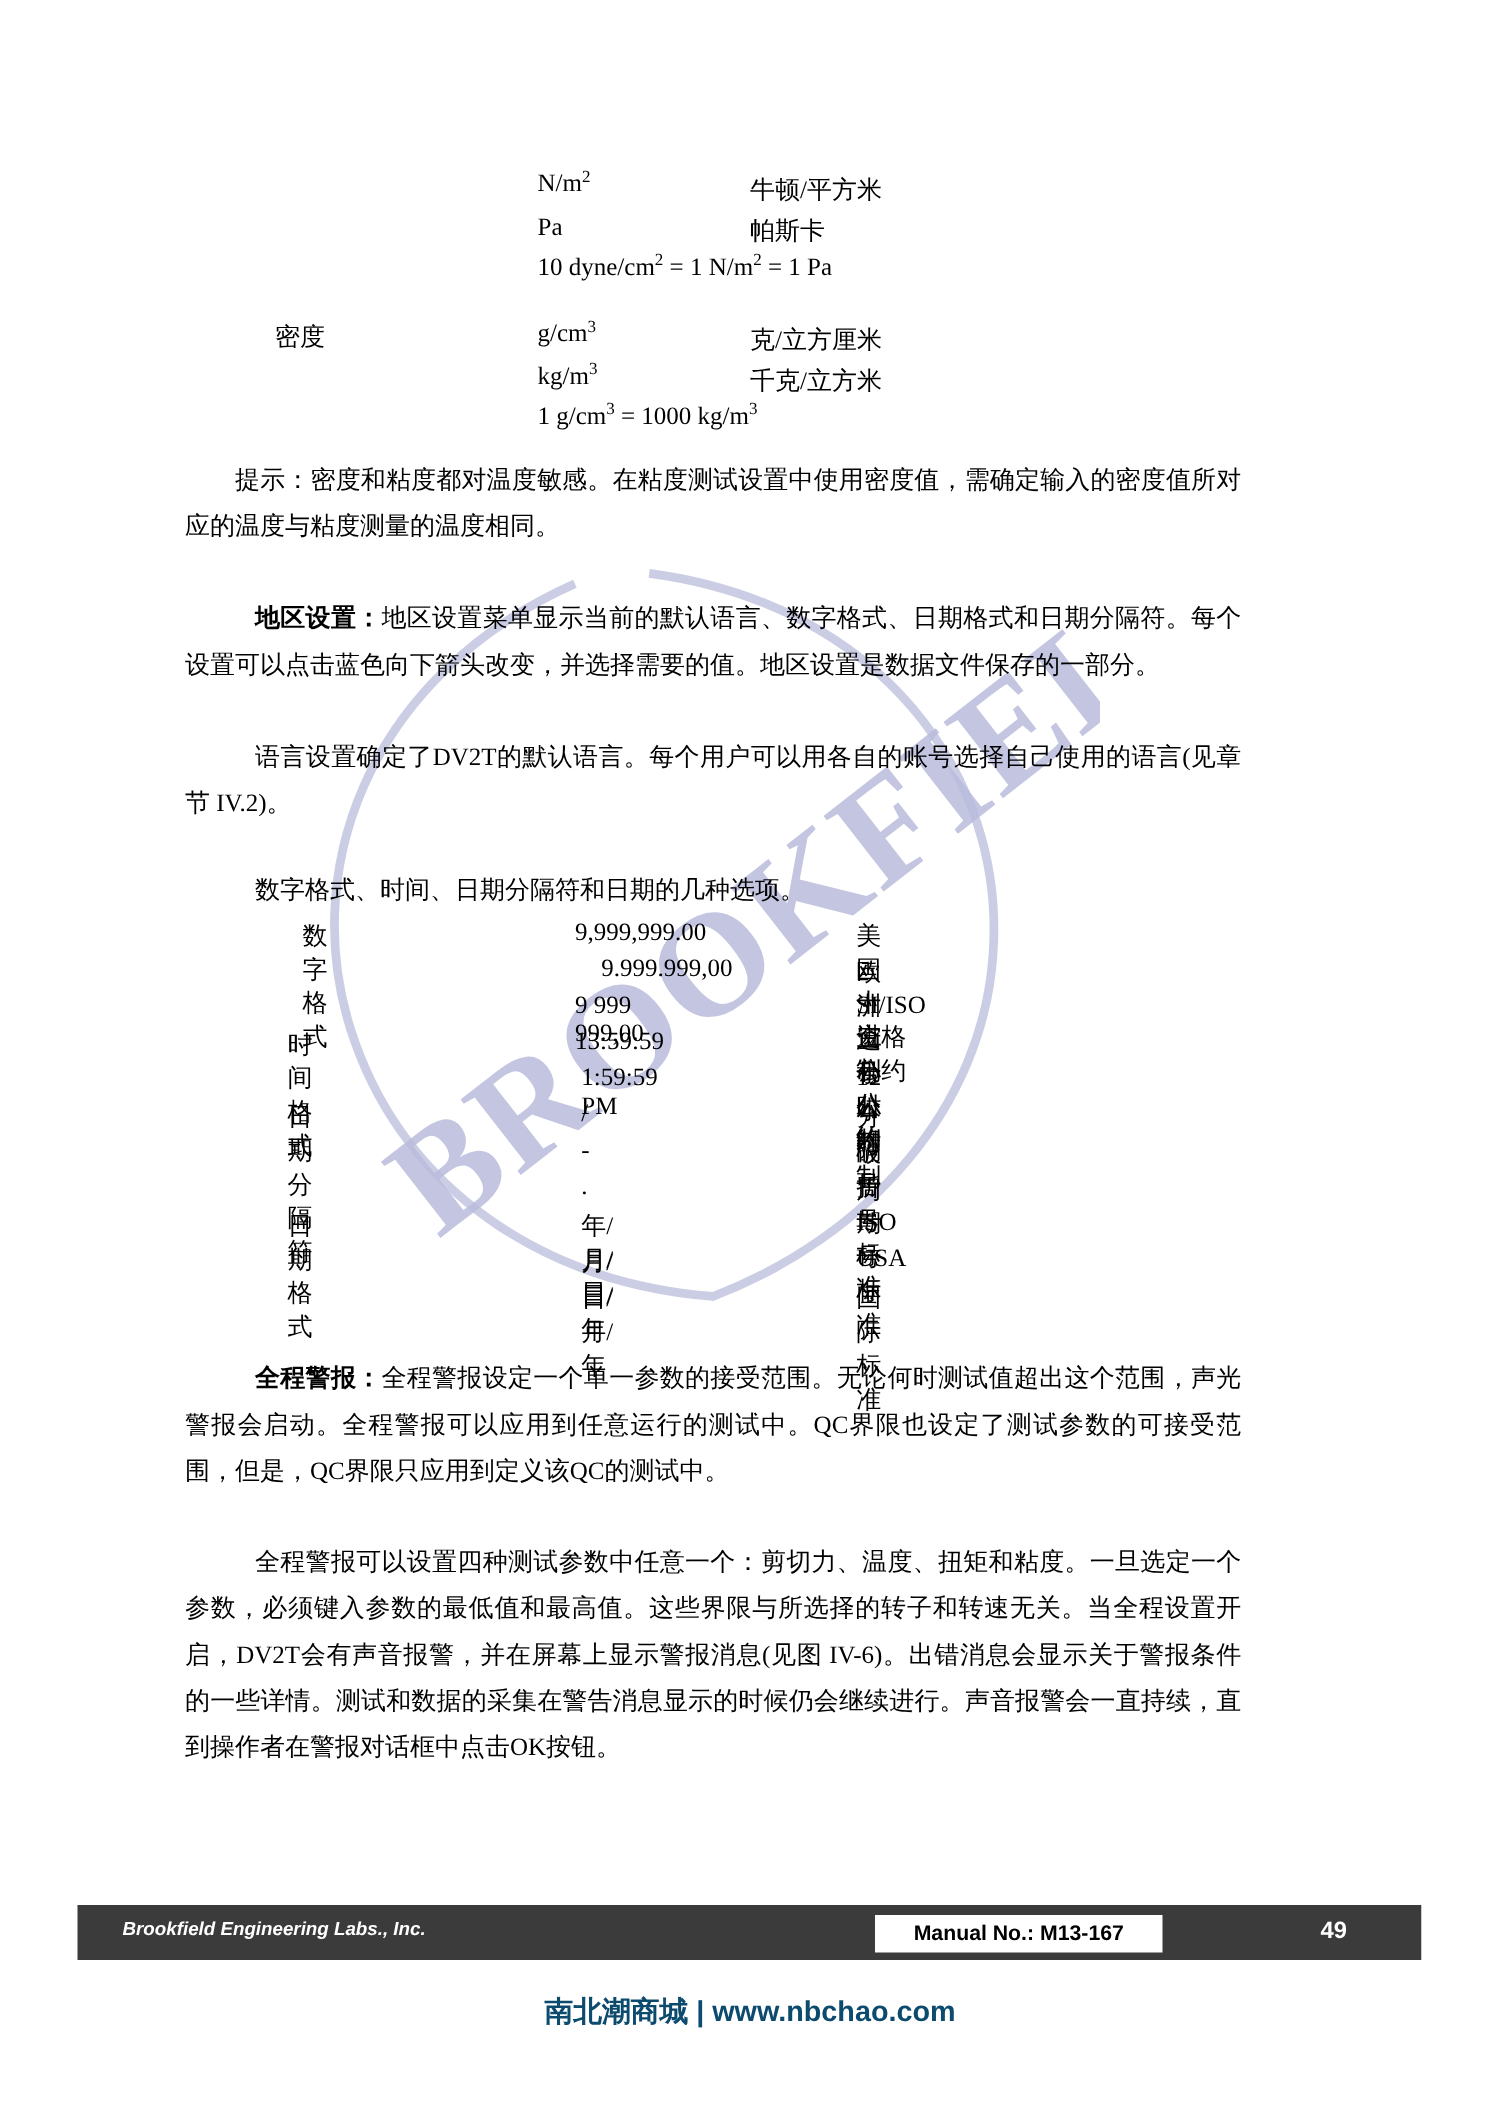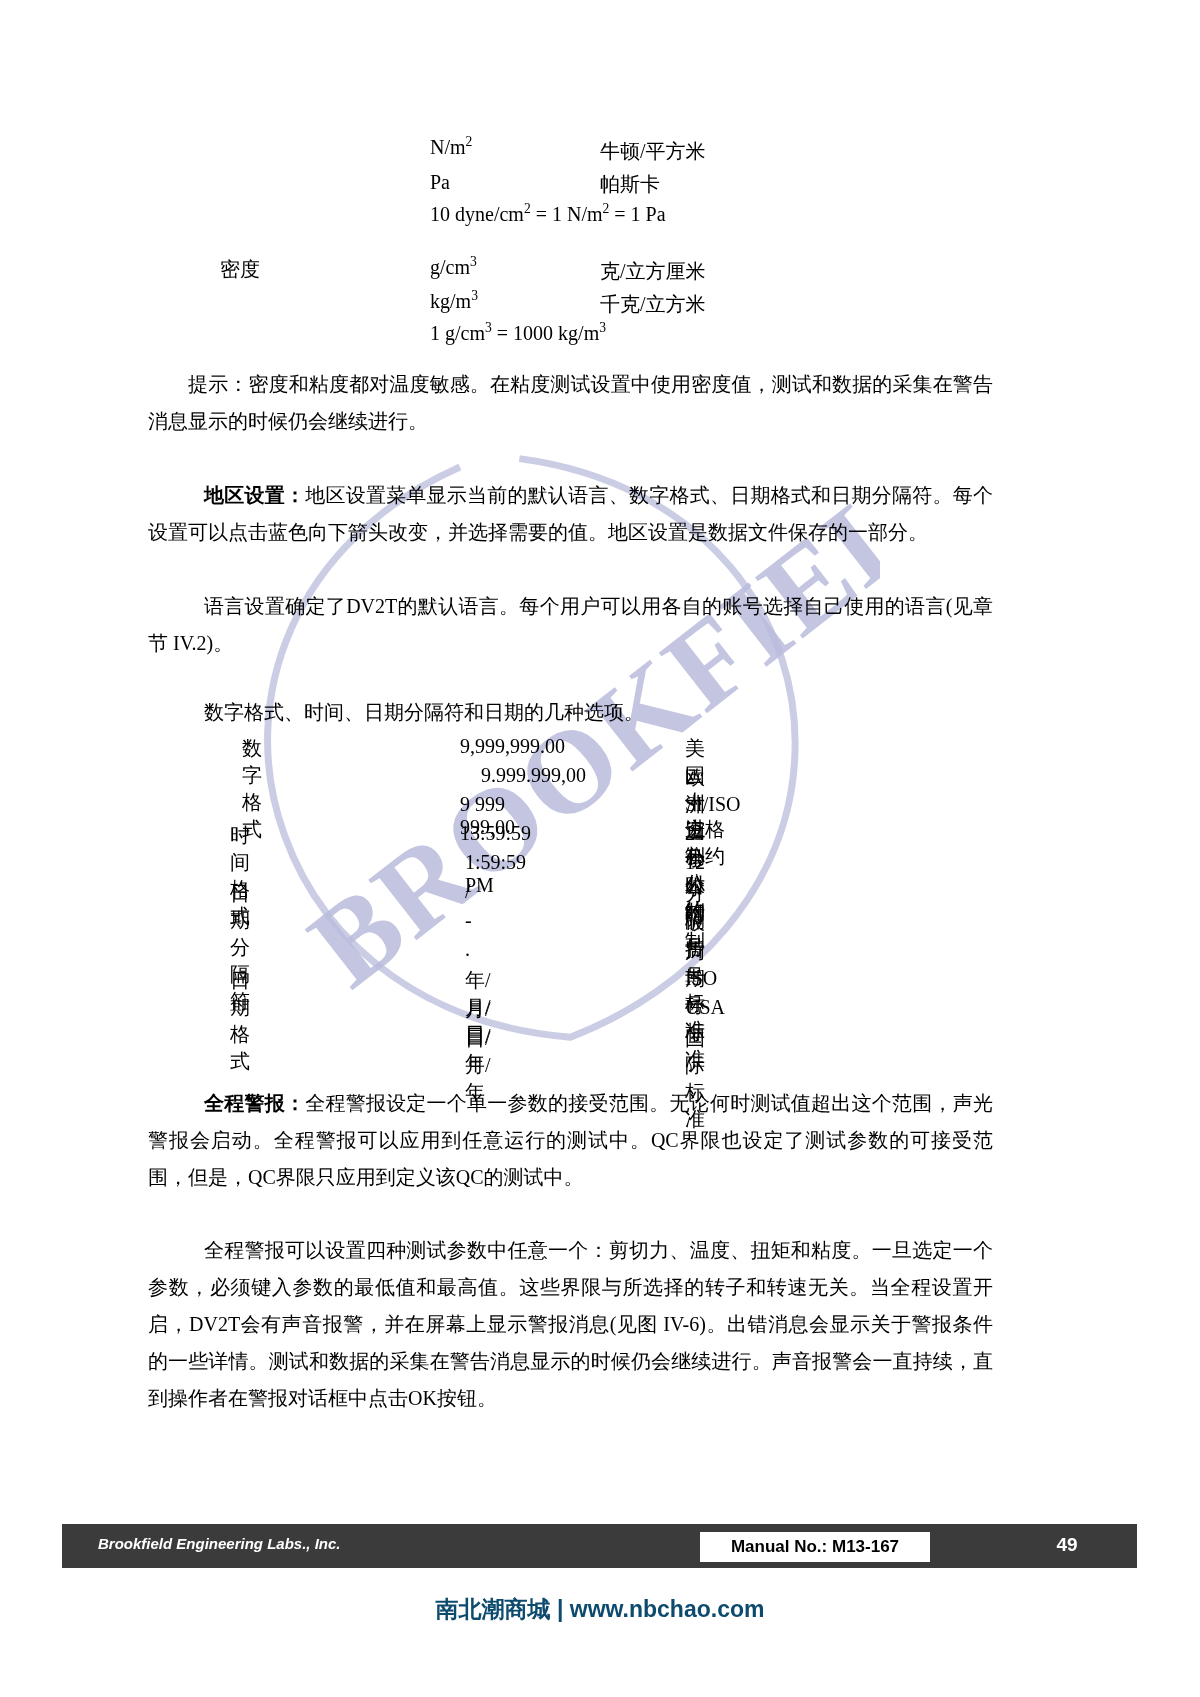--- a/index.html
+++ b/index.html
@@ -145,21 +145,21 @@
 
     <div class="u-label" style="left:220px; top:256px;">密度</div>
     <div class="u-sym" style="left:430px; top:256px;">g/cm<sup>3</sup></div>
     <div class="u-cn" style="left:600px; top:258px;">克/立方厘米</div>
 
     <div class="u-sym" style="left:430px; top:290px;">kg/m<sup>3</sup></div>
     <div class="u-cn" style="left:600px; top:291px;">千克/立方米</div>
 
     <div class="u-sym" style="left:430px; top:322px;">1 g/cm<sup>3</sup> = 1000 kg/m<sup>3</sup></div>
 
-    <div class="para" style="left:148px; top:366px; width:845px; text-indent:40px;">提示：密度和粘度都对温度敏感。在粘度测试设置中使用密度值，测试和数据的采集在警告消息显示的时候仍会继续进行。</div>
+    <div class="para" style="left:148px; top:366px; width:845px; text-indent:40px;">提示：密度和粘度都对温度敏感。在粘度测试设置中使用密度值，需确定输入的密度值所对应的温度与粘度测量的温度相同。</div>
 
     <div class="para" style="left:148px; top:477px; width:845px; text-indent:56px;">
       <b>地区设置：</b><span>地区设置菜单显示当前的默认语言、数字格式、日期格式和日期分隔符。每个设置可以点击蓝色向下箭头改变，并选择需要的值。地区设置是数据文件保存的一部分。</span>
     </div>
 
     <div class="para" style="left:148px; top:588px; width:845px; text-indent:56px;">语言设置确定了DV2T的默认语言。每个用户可以用各自的账号选择自己使用的语言(见章节 IV.2)。</div>
 
     <div class="para" style="left:148px; top:694px; width:845px; text-indent:56px;">数字格式、时间、日期分隔符和日期的几种选项。</div>
 
     <div class="rs" style="left:230px; top:735px;">

